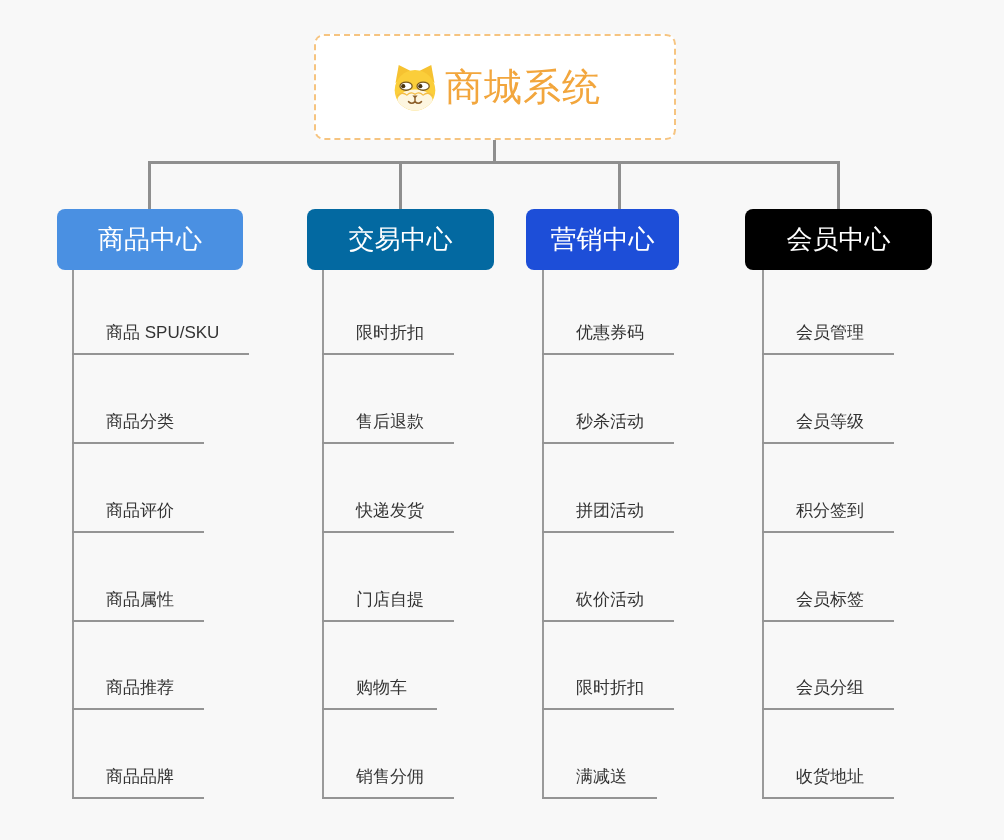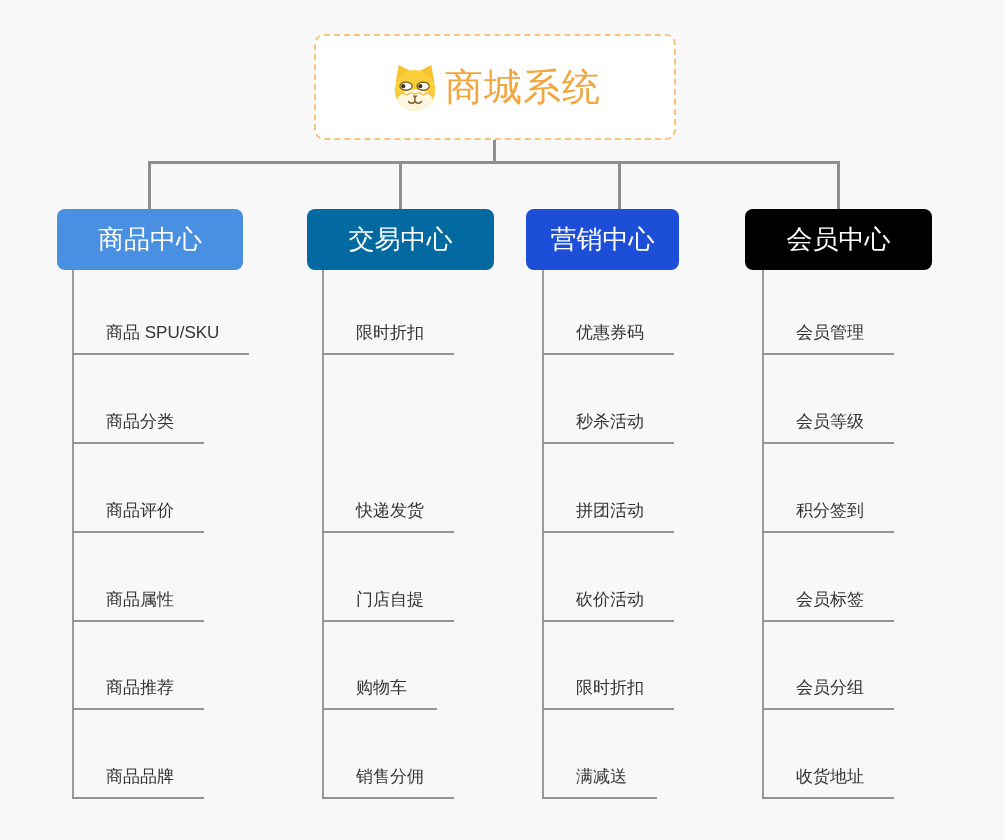--- a/index.html
+++ b/index.html
@@ -99,20 +99,21 @@
   <div class="spine" style="left:762px;top:270px;height:529px"></div>
 
   <div class="leaf" style="left:72px;top:319px">商品 SPU/SKU</div>
   <div class="leaf" style="left:72px;top:408px">商品分类</div>
   <div class="leaf" style="left:72px;top:497px">商品评价</div>
   <div class="leaf" style="left:72px;top:586px">商品属性</div>
   <div class="leaf" style="left:72px;top:674px">商品推荐</div>
   <div class="leaf" style="left:72px;top:763px">商品品牌</div>
 
   <div class="leaf" style="left:322px;top:319px">限时折扣</div>
+  <div class="leaf" style="left:322px;top:408px">售后退款</div>
   <div class="leaf" style="left:322px;top:497px">快递发货</div>
   <div class="leaf" style="left:322px;top:586px">门店自提</div>
   <div class="leaf" style="left:322px;top:674px">购物车</div>
   <div class="leaf" style="left:322px;top:763px">销售分佣</div>
 
   <div class="leaf" style="left:542px;top:319px">优惠券码</div>
   <div class="leaf" style="left:542px;top:408px">秒杀活动</div>
   <div class="leaf" style="left:542px;top:497px">拼团活动</div>
   <div class="leaf" style="left:542px;top:586px">砍价活动</div>
   <div class="leaf" style="left:542px;top:674px">限时折扣</div>

